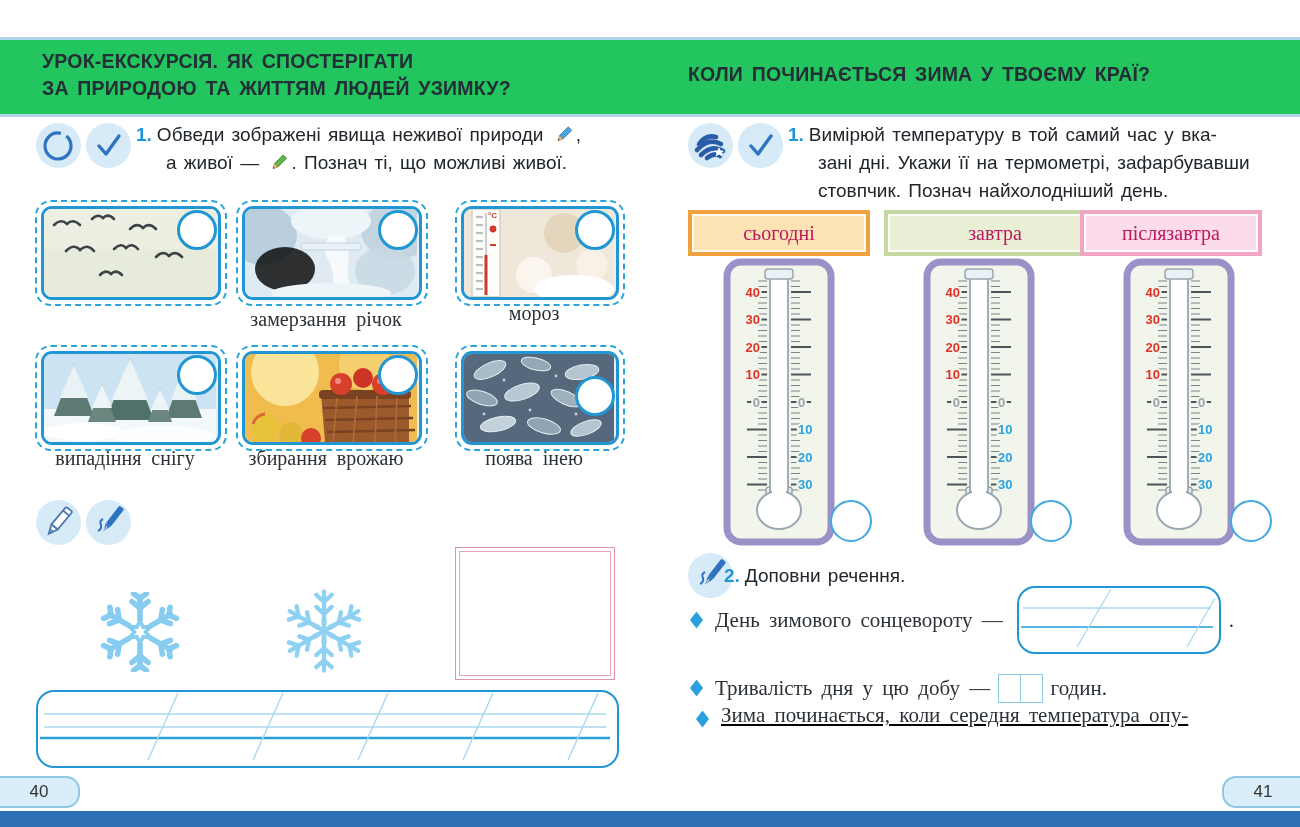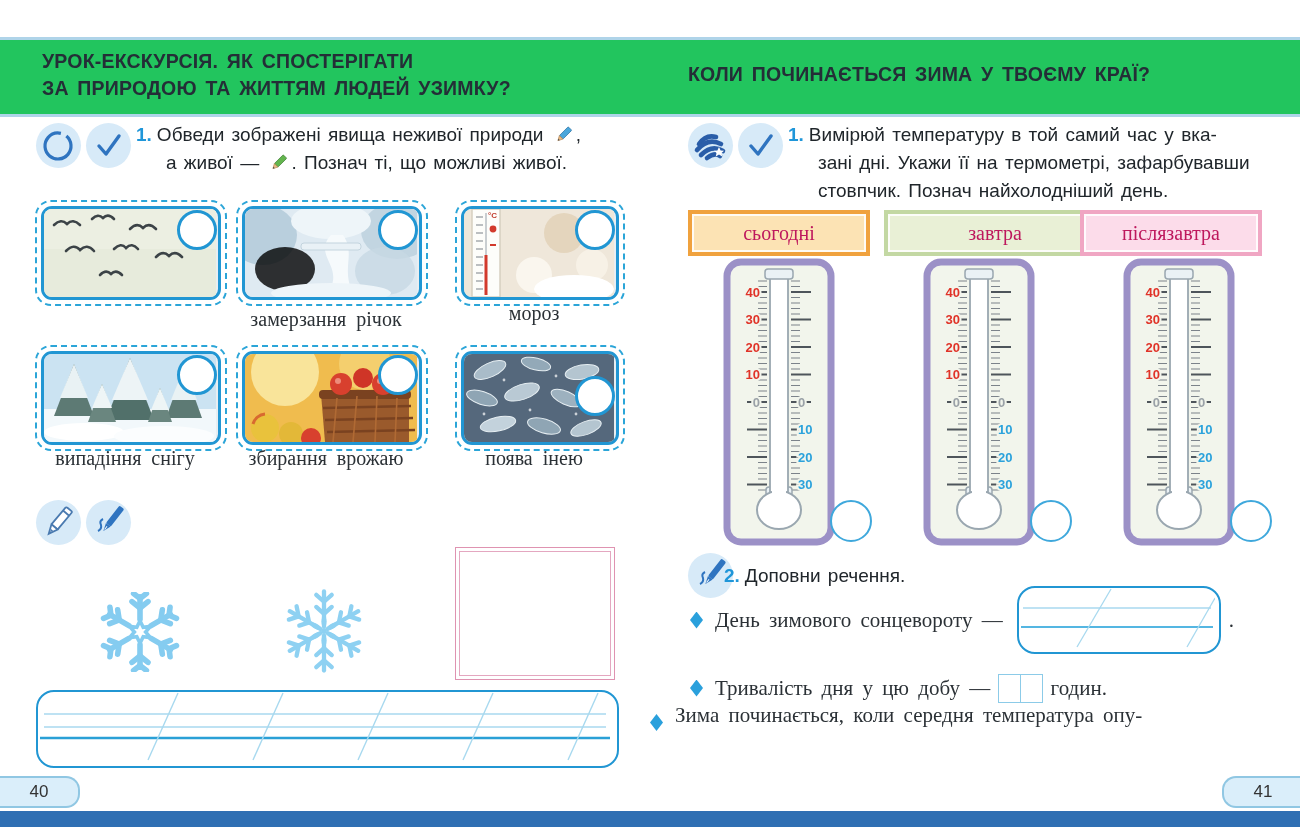--- a/index.html
+++ b/index.html
@@ -847,21 +847,21 @@
 <div class="bullet-row" style="left:690px;top:671px;height:34px;">
   <span class="diamond"></span>
   <span class="serif">Тривалість дня у цю добу —</span>
   <span class="cells">
       <span class="cell"></span>
       <span class="cell"></span>
     </span>
   <span class="serif">годин.</span>
 </div>
 
-<div class="bullet-row" style="left:650px;top:700px;align-items:flex-end;">
+<div class="bullet-row" style="left:696px;top:700px;align-items:center;text-decoration:underline;">
   <span class="diamond" style="margin-top:7px;"></span>
   <span>
     <span class="serif" style="display:block;line-height:31px;">Зима починається, коли середня температура опу-</span>
   </span>
 </div>
 
 <div class="page-tab tab-left">
     <span>40</span>
   </div>
 <div class="page-tab tab-right">

